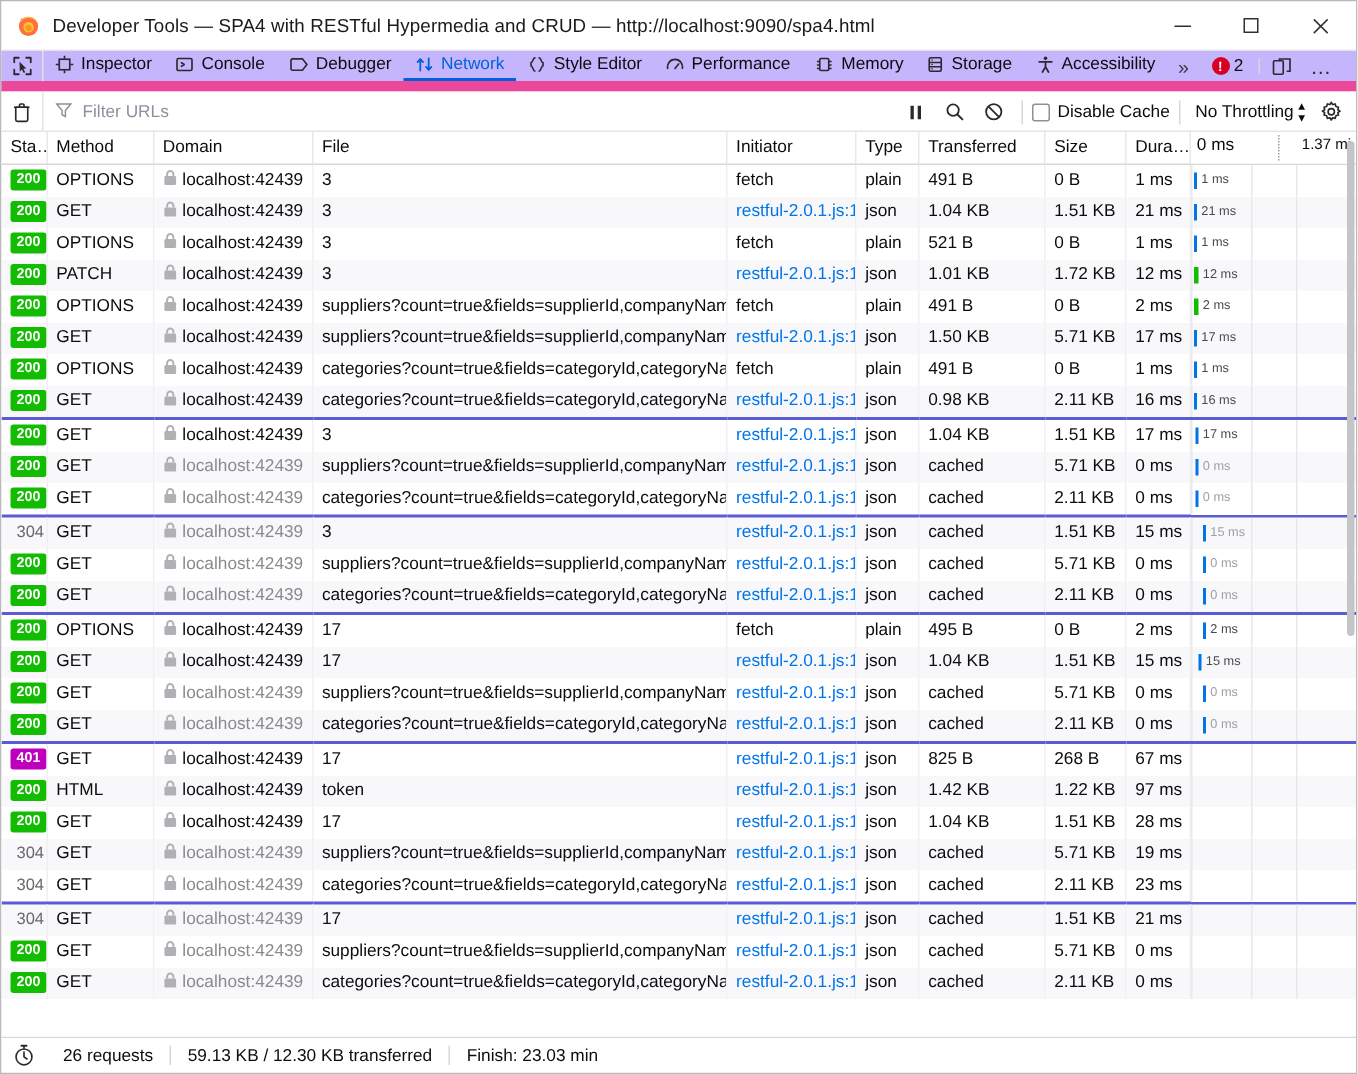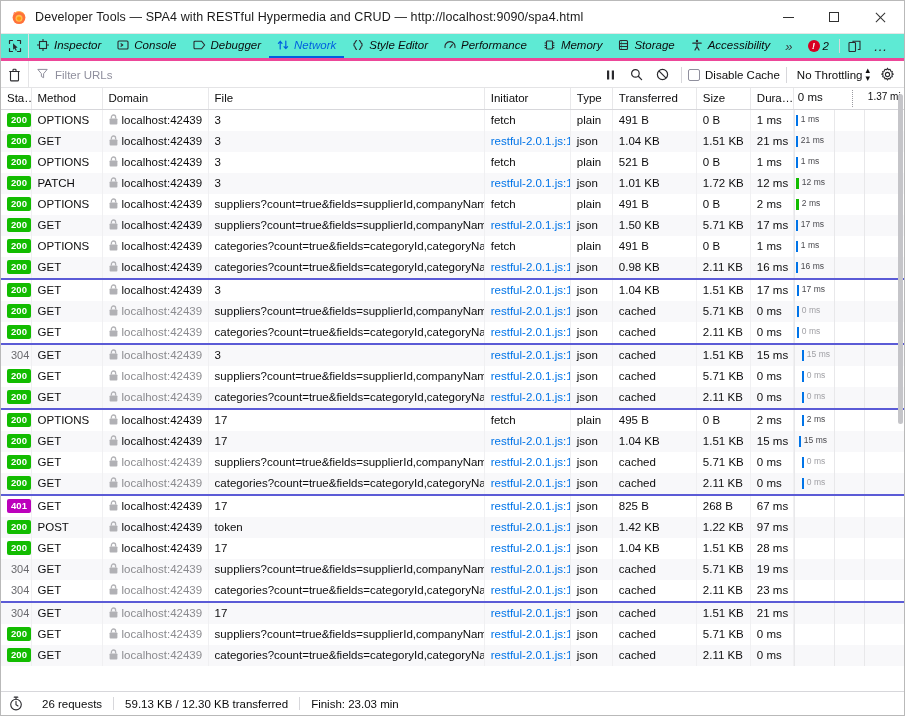--- a/index.html
+++ b/index.html
@@ -48,24 +48,23 @@
     content: ""; position: absolute; left: 0; top: 5.5px;
     width: 13px; height: 1px; background: #303030;
   }
   .wb-close::before { transform: rotate(45deg); }
   .wb-close::after  { transform: rotate(-45deg); }
 
   
   .tabbar {
     height: 27px; flex: 0 0 27px;
     display: flex; align-items: stretch;
-    background: #5eead4;
-    border-bottom: 3px solid #ec4899;
+    background: #c4b5fd;
+    border-bottom: 7px solid #ec4899;
     font-size: 11.5px;
-    font-style: italic;
   }
   .picker-btn {
     width: 28px; display: flex; align-items: center; justify-content: center;
     border-right: 1px solid #e0e0e4;
   }
   .dt-tab {
     display: flex; align-items: center; gap: 5px;
     padding: 0 8px; color: #0c0c0d; white-space: nowrap;
     border-bottom: 2px solid transparent;
     position: relative; top: 0;
@@ -973,21 +972,21 @@
             <td class="wf-cell">
               <div class="wf-inner">
                 <div class="wf-grid" style="left: 0px;"></div>
                 <div class="wf-grid" style="left: 40px;"></div>
                 <div class="wf-grid" style="left: 70px;"></div>
               </div>
             </td>
           </tr>
           <tr class="row-even">
             <td class="c-status"><span class="badge s200">200</span></td>
-            <td>POST</td>
+            <td>HTML</td>
             <td>
               <span class="lockcell">
                 <span class="lock"><svg width="9" height="11" viewBox="0 0 9 11">
                     <rect x="0.6" y="4.4" width="7.8" height="6" rx="0.9" fill="#b1b1b5"></rect>
                     <path d="M2.4 4.4V3.1a2.1 2.1 0 0 1 4.2 0v1.3" fill="none" stroke="#b1b1b5" stroke-width="1.3"></path>
                   </svg></span>
                 <span>localhost:42439</span>
               </span>
             </td>
             <td>token</td>

